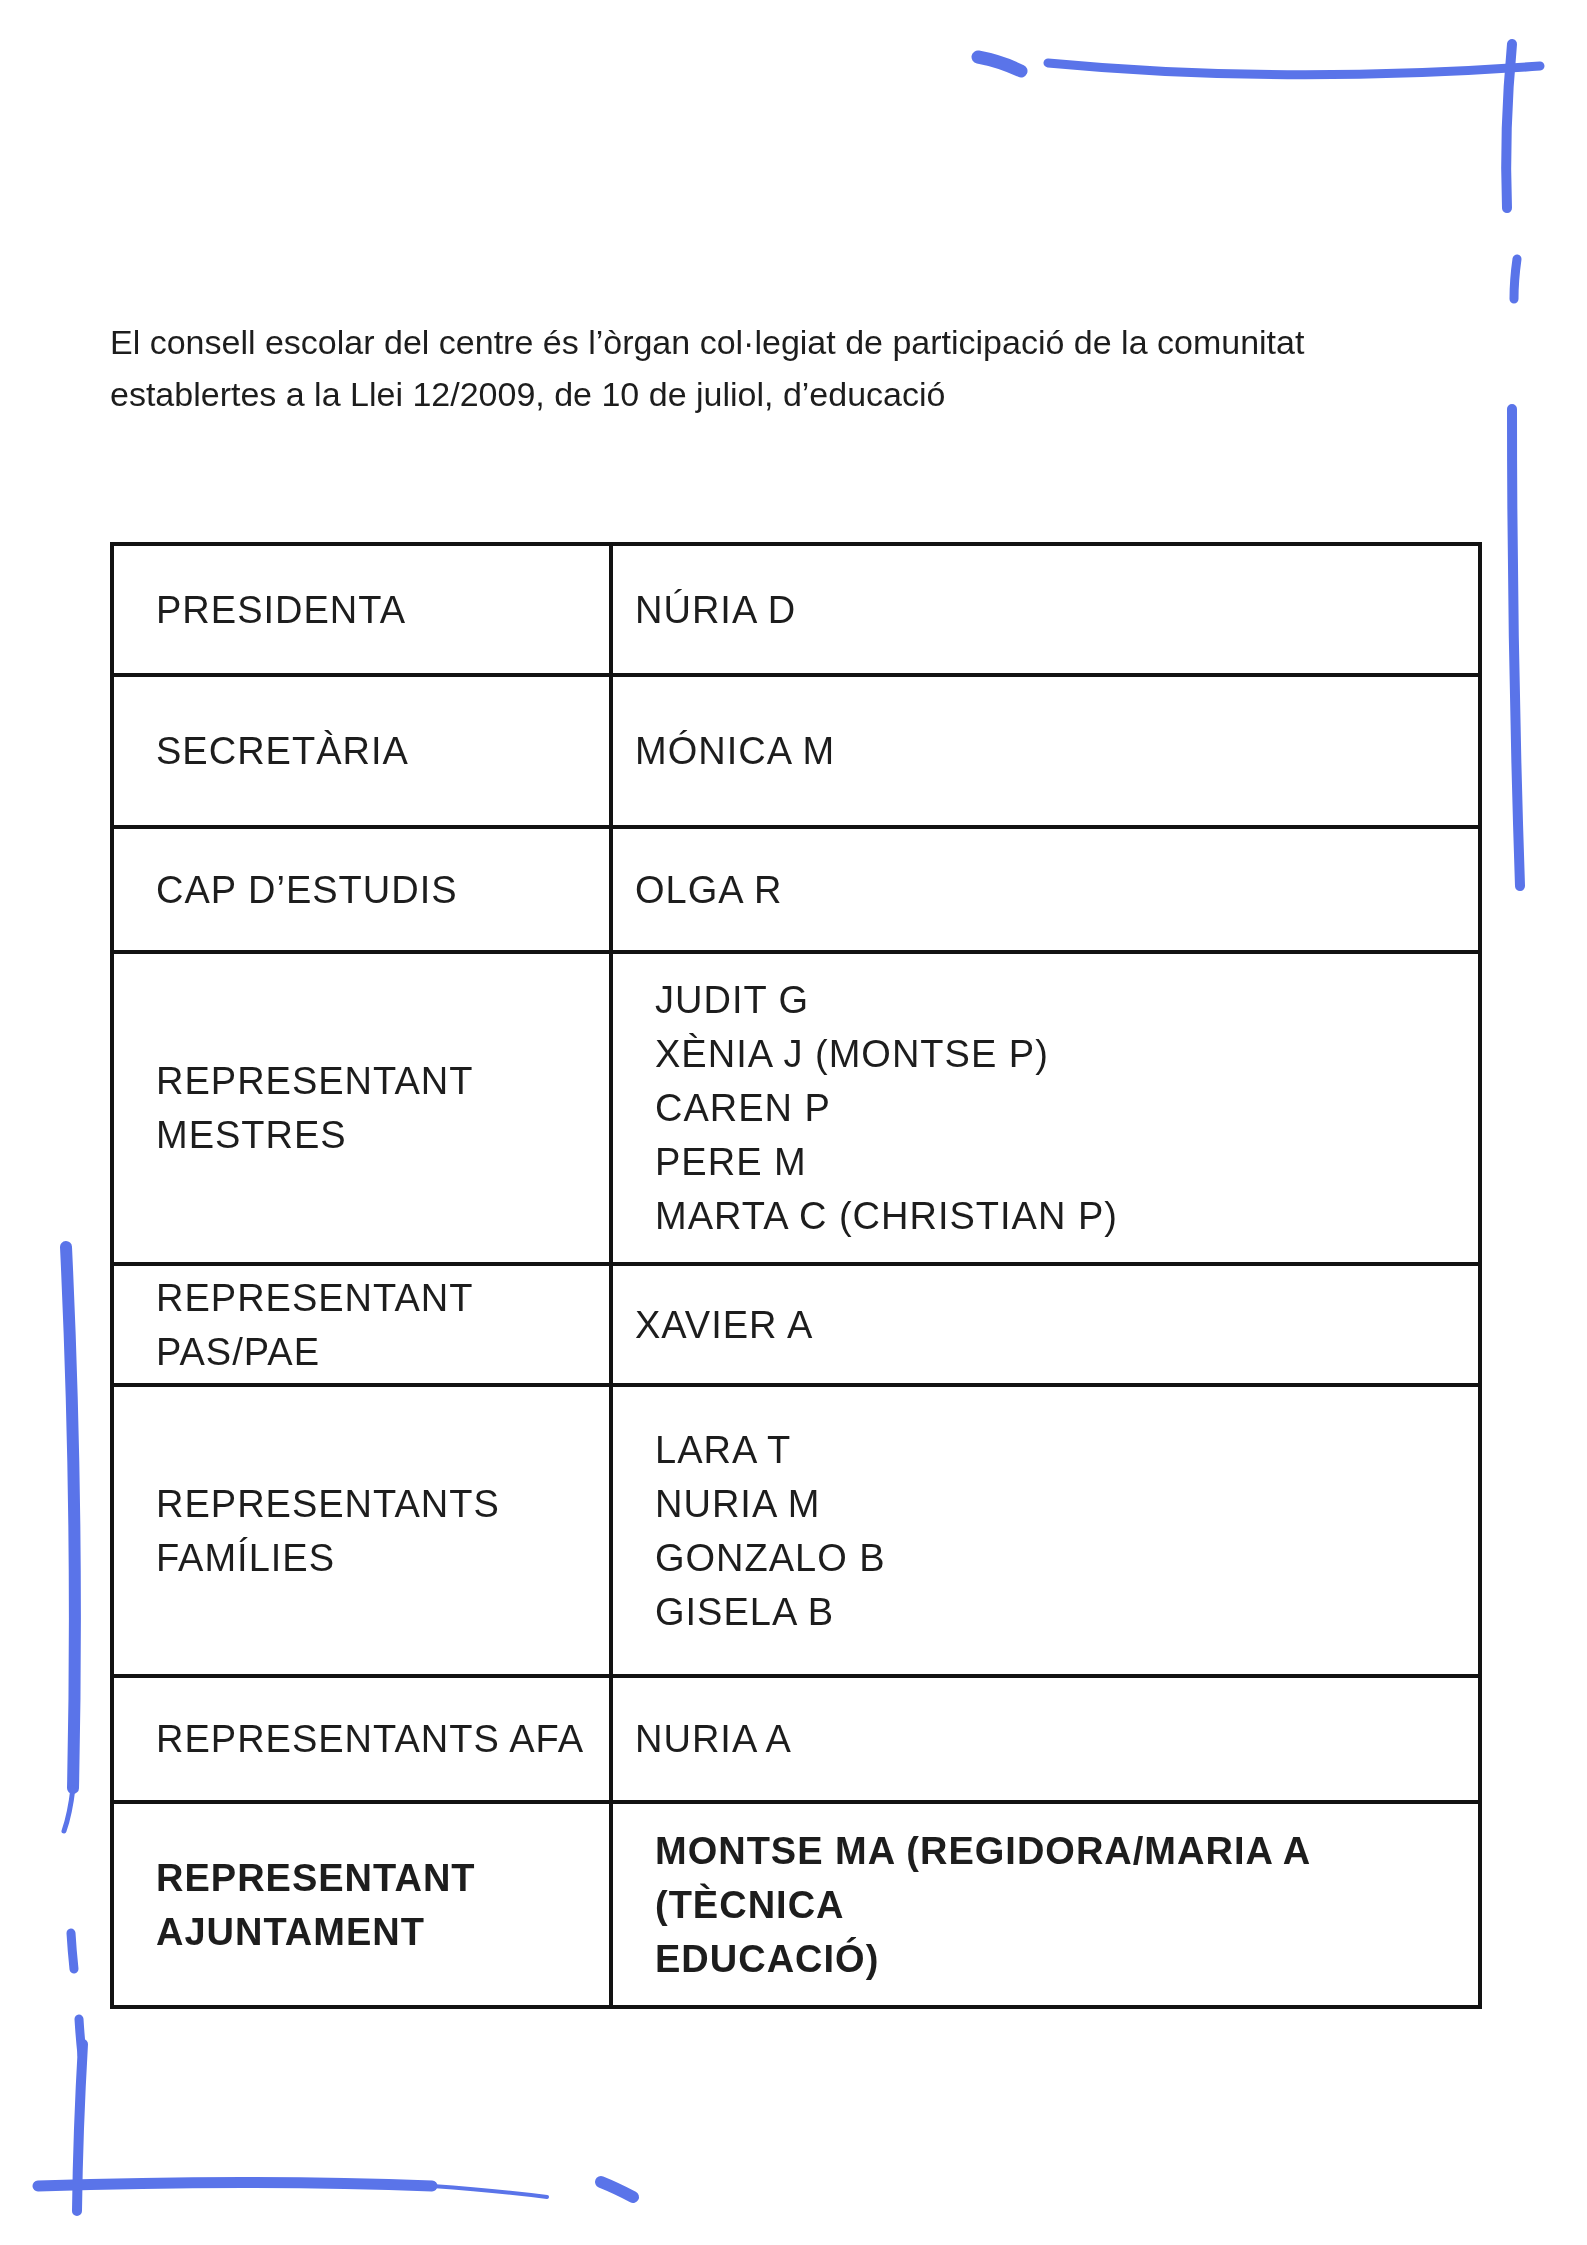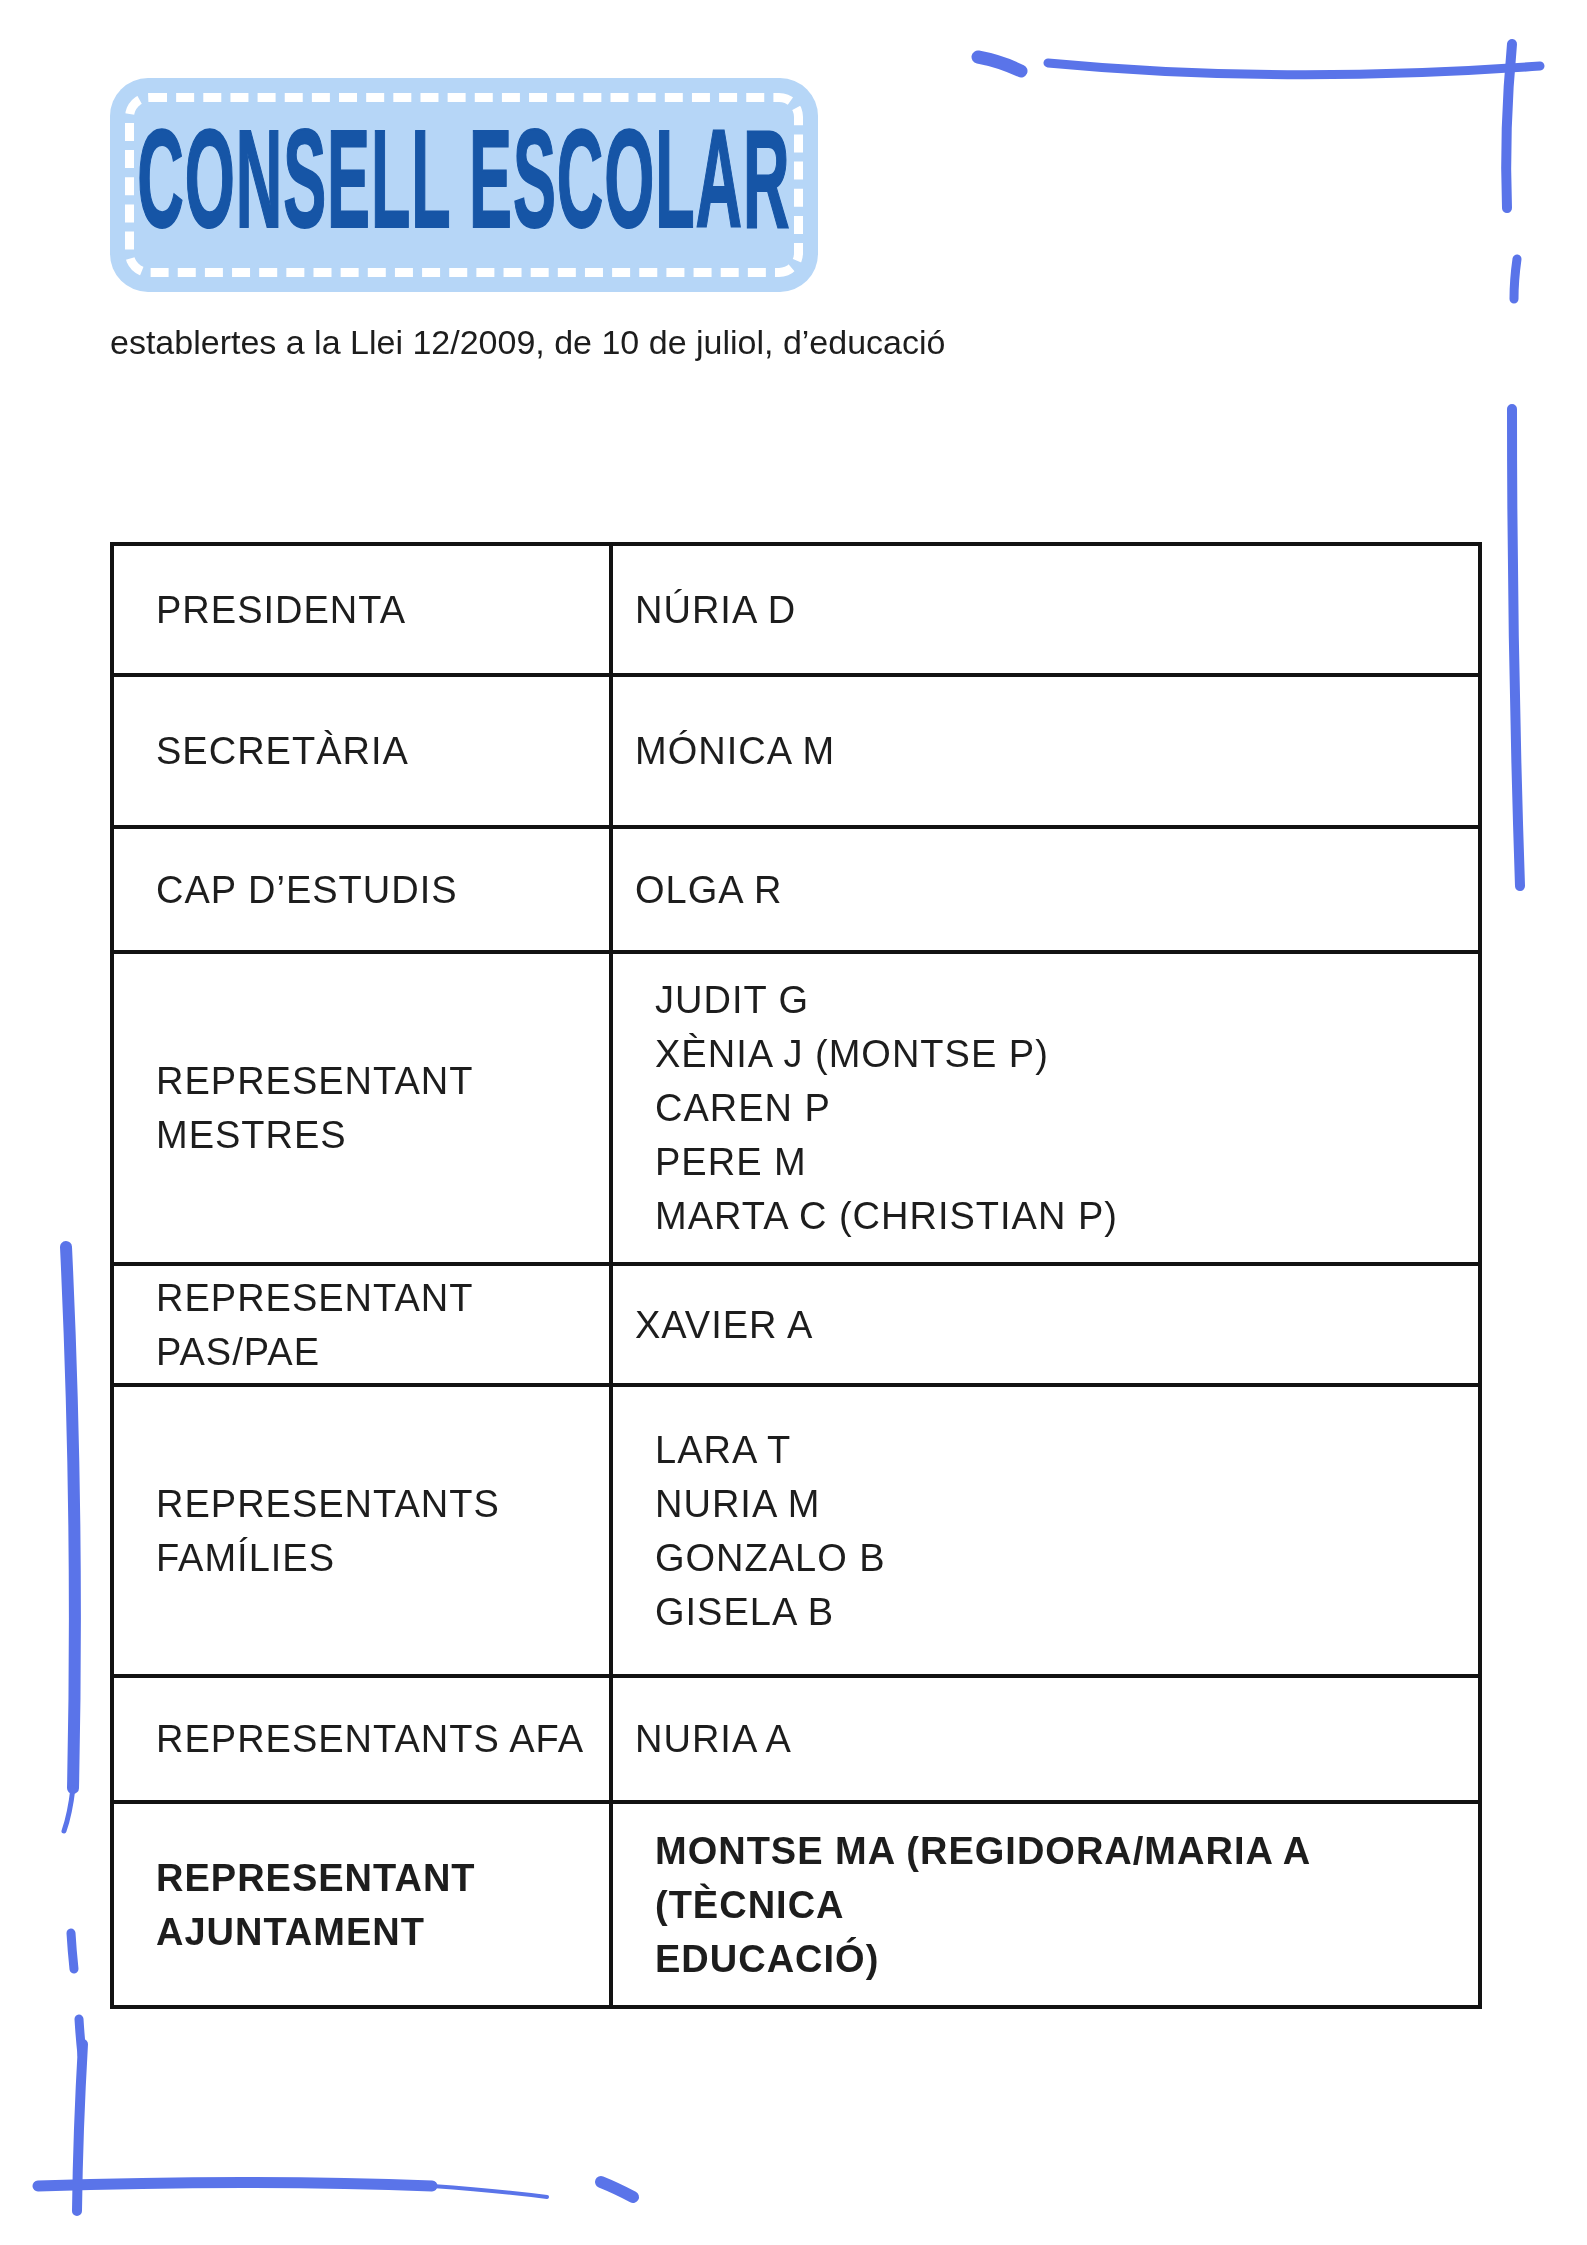--- a/index.html
+++ b/index.html
@@ -112,26 +112,23 @@
     <path d="M66,1247 Q79,1520 73,1788" stroke-width="12"></path>
     <path d="M73,1788 Q70,1814 64,1831" stroke-width="5"></path>
     <path d="M71,1933 Q72,1950 74,1969" stroke-width="9"></path>
     <path d="M79,2019 Q80,2036 82,2055" stroke-width="9"></path>
     <path d="M83,2044 Q78,2130 77,2211" stroke-width="10"></path>
     <path d="M38,2186 Q250,2179 432,2186" stroke-width="11"></path>
     <path d="M432,2186 Q500,2191 547,2197" stroke-width="4"></path>
     <path d="M601,2182 Q616,2188 633,2197" stroke-width="12"></path>
   </svg>
 
-  <div class="badge">
-    <div class="badge-dashed"></div>
-    <div class="badge-title">CONSELL ESCOLAR</div>
-  </div>
 
   <div class="intro" id="intro">
+      <div>El consell escolar del centre és l’òrgan col·legiat de participació de la comunitat</div>
       <div>establertes a la Llei 12/2009, de 10 de juliol, d’educació</div>
     </div>
 
   <table class="council" id="council-table">
     <tbody id="council-tbody">
         <tr>
           <td class="role-cell">
             <div>PRESIDENTA</div>
           </td>
           <td class="members-cell">

